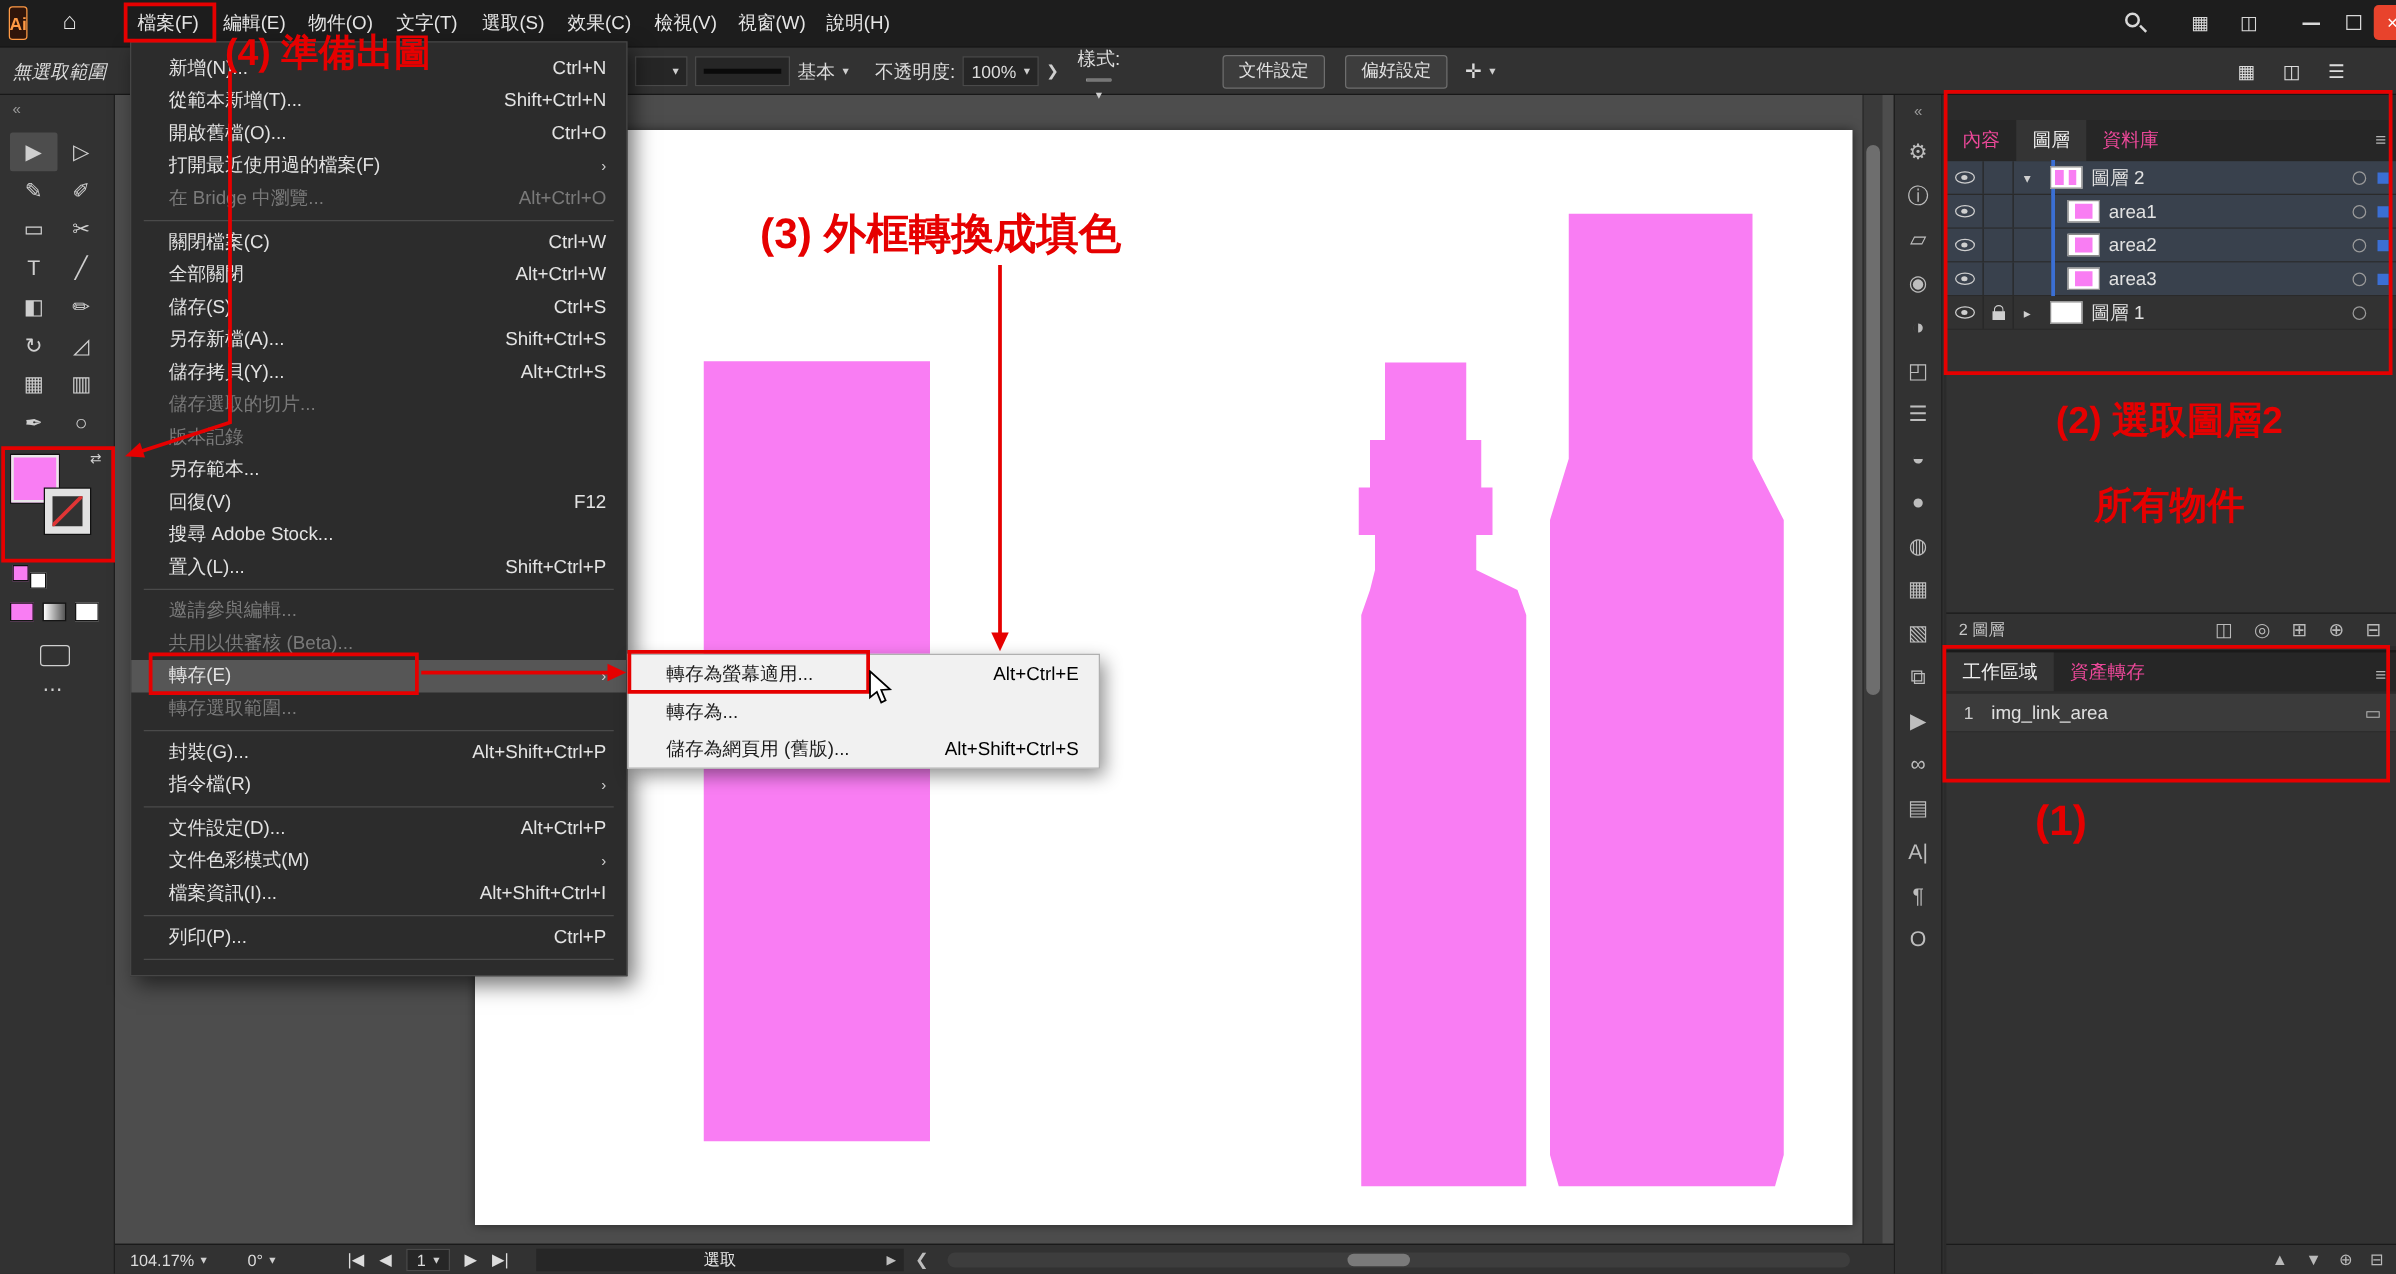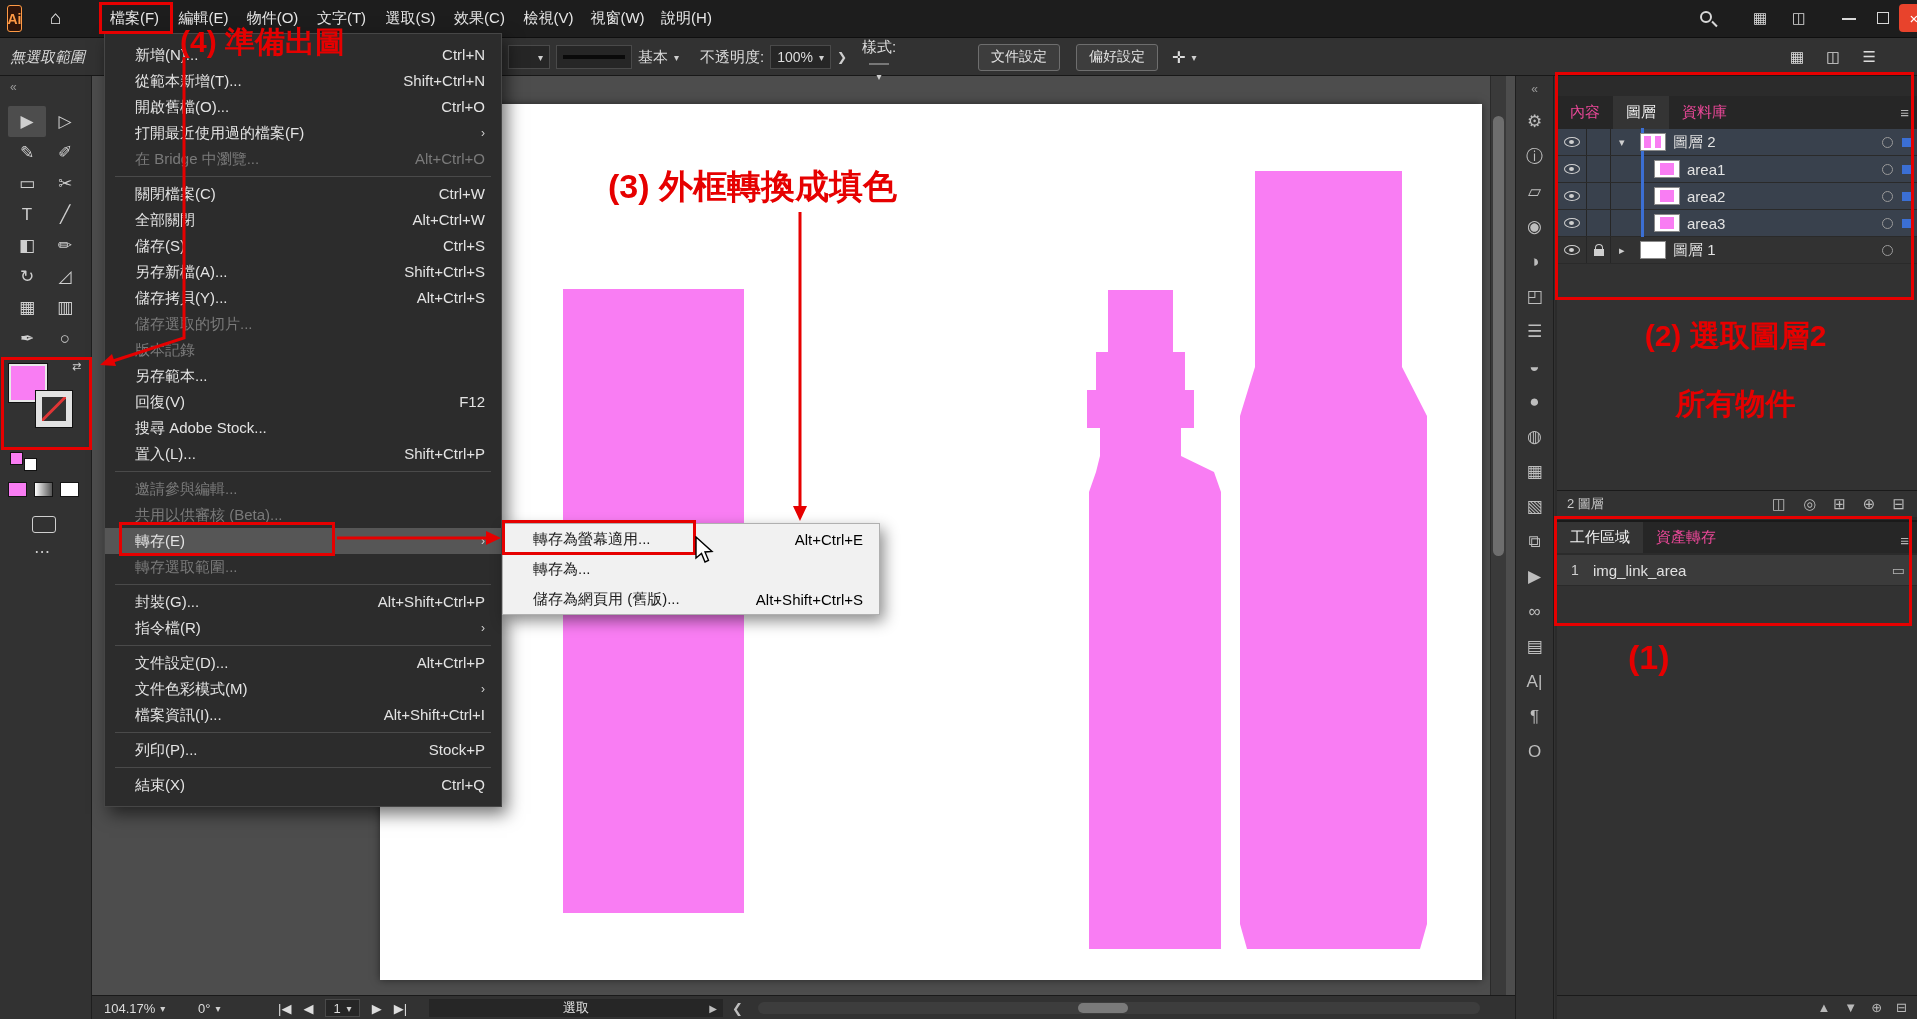--- a/index.html
+++ b/index.html
@@ -539,27 +539,23 @@
         <span class="lab">文件色彩模式(M)</span>
         <span class="subarr">›</span>
       </div>
       <div class="mi">
         <span class="lab">檔案資訊(I)...</span>
         <span class="sc">Alt+Shift+Ctrl+I</span>
       </div>
       <div class="msep"></div>
       <div class="mi">
         <span class="lab">列印(P)...</span>
-        <span class="sc">Stock+P</span>
+        <span class="sc">Ctrl+P</span>
       </div>
       <div class="msep"></div>
-      <div class="mi">
-        <span class="lab">結束(X)</span>
-        <span class="sc">Ctrl+Q</span>
-      </div>
     </div>
 
   <div class="submenu" id="submenu">
       <div class="smi">
         <span class="lab">轉存為螢幕適用...</span>
         <span class="sc">Alt+Ctrl+E</span>
       </div>
       <div class="smi">
         <span class="lab">轉存為...</span>
       </div>

